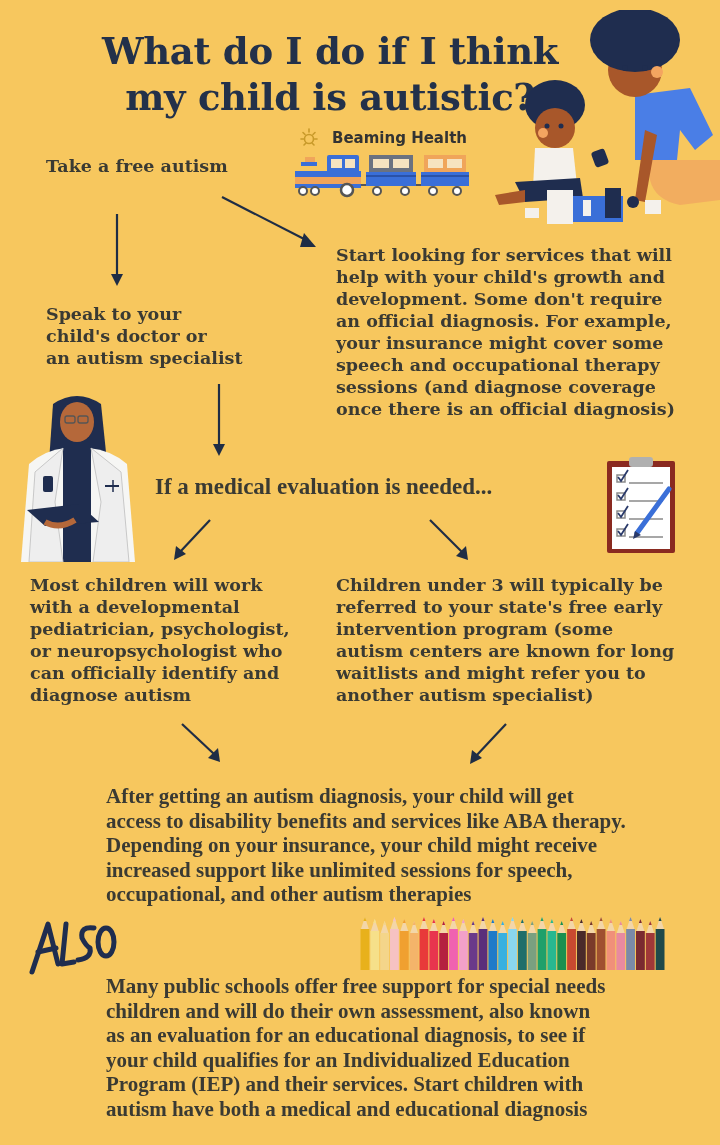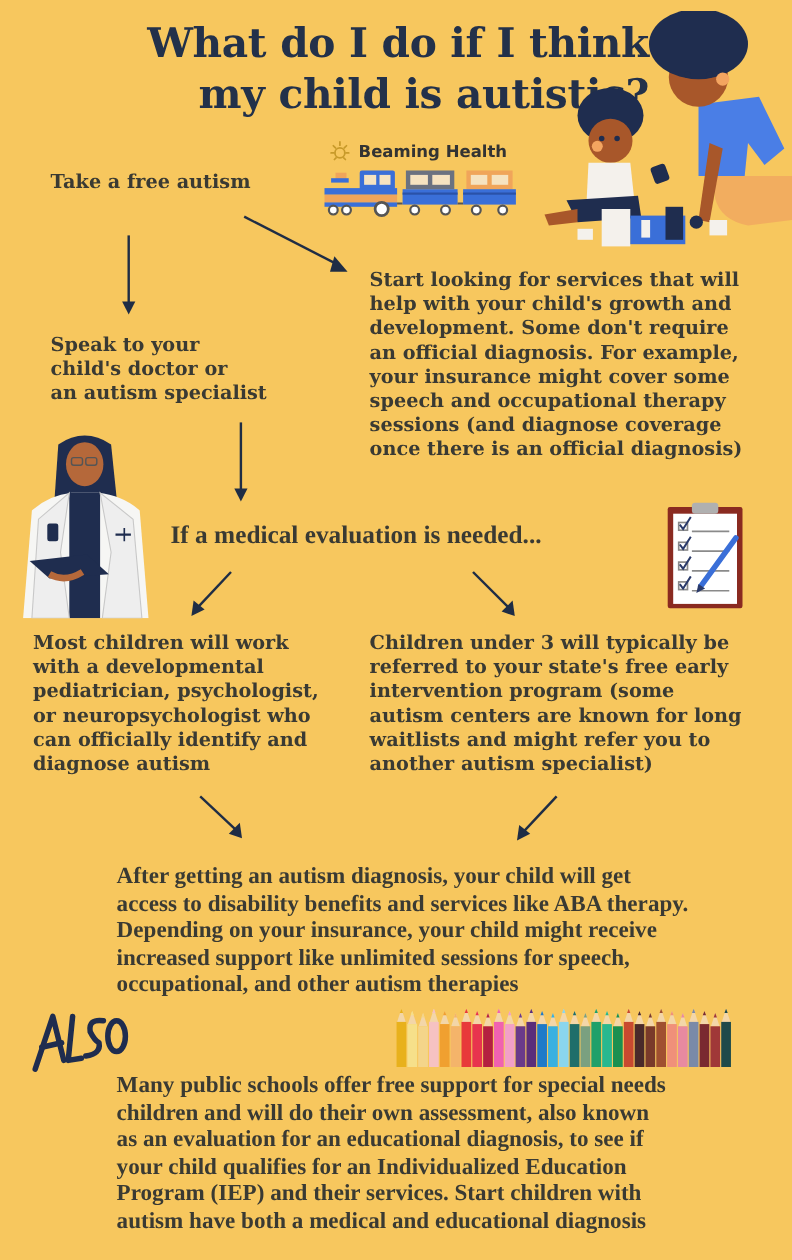--- a/index.html
+++ b/index.html
@@ -5,29 +5,29 @@
   html, body { margin: 0; padding: 0; }
   body {
     width: 720px; height: 1145px; overflow: hidden;
     background: #f7c75e;
     font-family: "DejaVu Serif", "Liberation Serif", serif;
     color: #2b2a28;
     position: relative;
   }
   .abs { position: absolute; }
   .title {
-    left: 70px; top: 16px; width: 520px;
-    text-align: right;
+    left: 70px; top: 28px; width: 520px;
+    text-align: center;
     font-size: 37px; line-height: 46px;
     color: #23314a; font-weight: bold;
     letter-spacing: -0.3px;
   }
   .brand {
     left: 298px; top: 127px;
-    display: flex; align-items: center; gap: 6px;
+    display: flex; align-items: center; gap: 12px;
     font-family: "DejaVu Sans", "Liberation Sans", sans-serif;
     font-weight: bold; font-size: 15px; color: #333;
   }
   .txt {
     font-size: 17.5px; line-height: 22px; font-weight: bold;
     color: #3a3a33;
   }
   .txt-cond {
     font-family: "Liberation Serif", "DejaVu Serif", serif;
     font-size: 21px; line-height: 24.5px; font-weight: bold; color: #3a3a33; margin-left: 34px;

